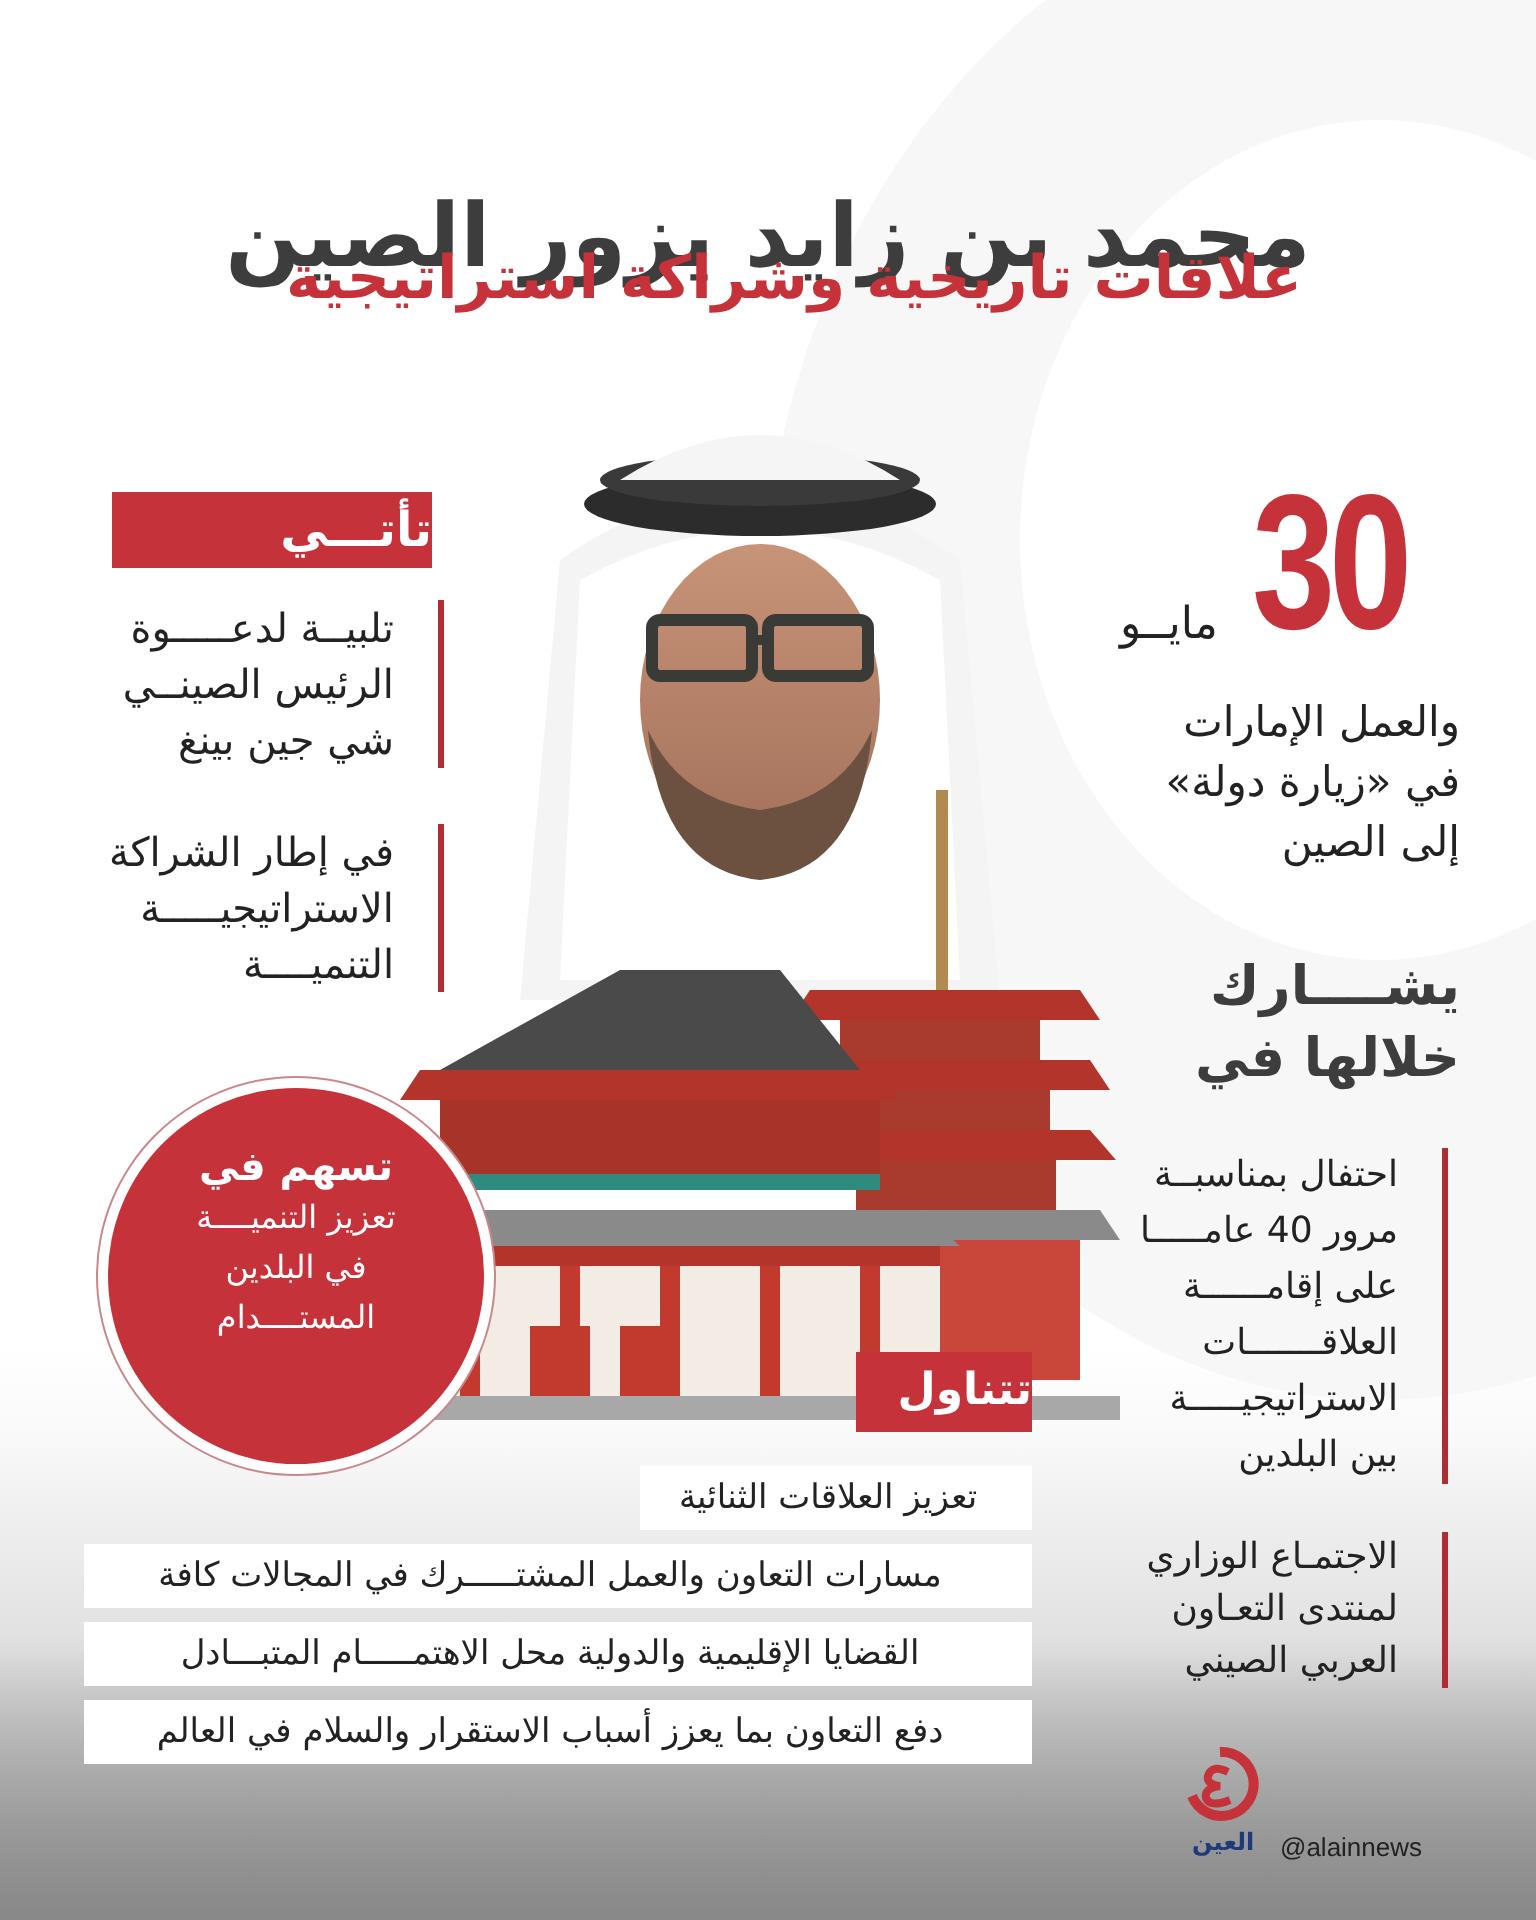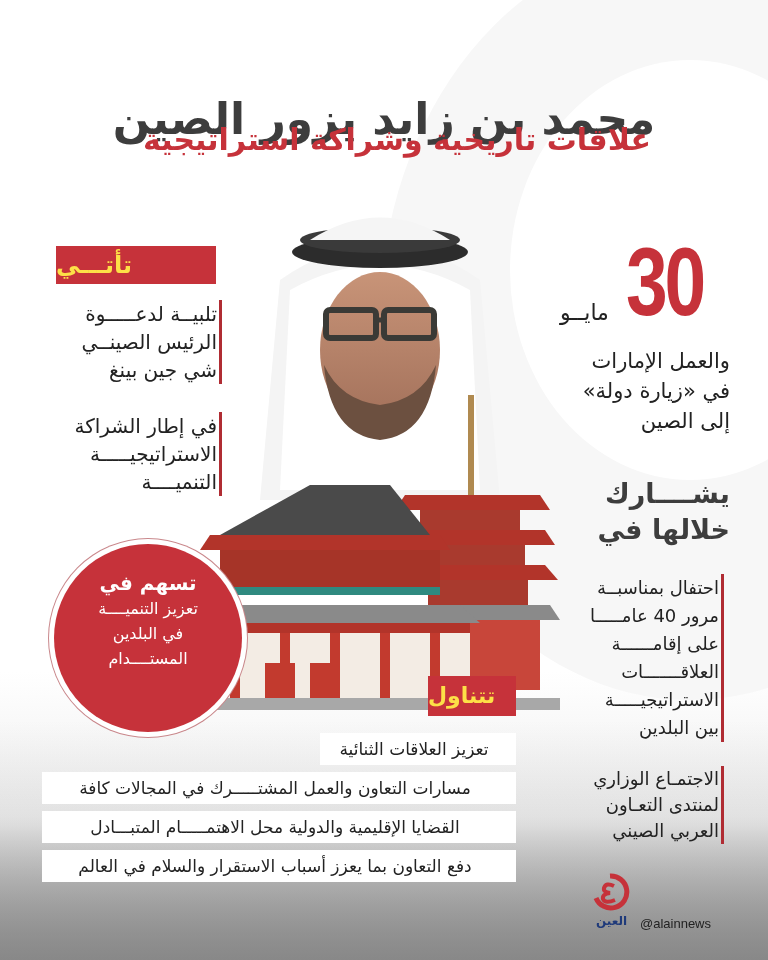--- a/index.html
+++ b/index.html
@@ -36,26 +36,26 @@
     letter-spacing: 0.5px;
     margin-top: 35px;
   }
   .subtitle {
     position: absolute; left: 13px; width: 768px; top: 122px;
     text-align: center; font-weight: bold; font-size: 30px; color: #c6323a;
   }
 
   
   .tag-red {
-    position: absolute; background: #c6323a; color: #fde047; font-weight: bold;
-    text-align: left;
+    position: absolute; background: #c6323a; color: #ffffff; font-weight: bold;
+    text-align: right;
   }
   .tag-tati { left: 56px; top: 246px; width: 160px; height: 38px; font-size: 24px; line-height: 38px; }
   .barblock {
-    position: absolute; border-right: 3px solid #b02c33; padding-right: 2px;
+    position: absolute; border-right: 3px solid #b02c33; padding-right: 22px;
     color: #222; font-size: 20px; line-height: 28px; text-align: right;
   }
   .left-block-1 { left: 50px; top: 300px; width: 172px; }
   .left-block-2 { left: 50px; top: 412px; width: 172px; }
 
   
   .big-number {
     position: absolute; left: 626px; top: 232px; font-size: 96px; line-height: 100px;
     font-weight: bold; color: #c6323a; direction: ltr; letter-spacing: -4px;
     font-family: "Liberation Sans", sans-serif;

